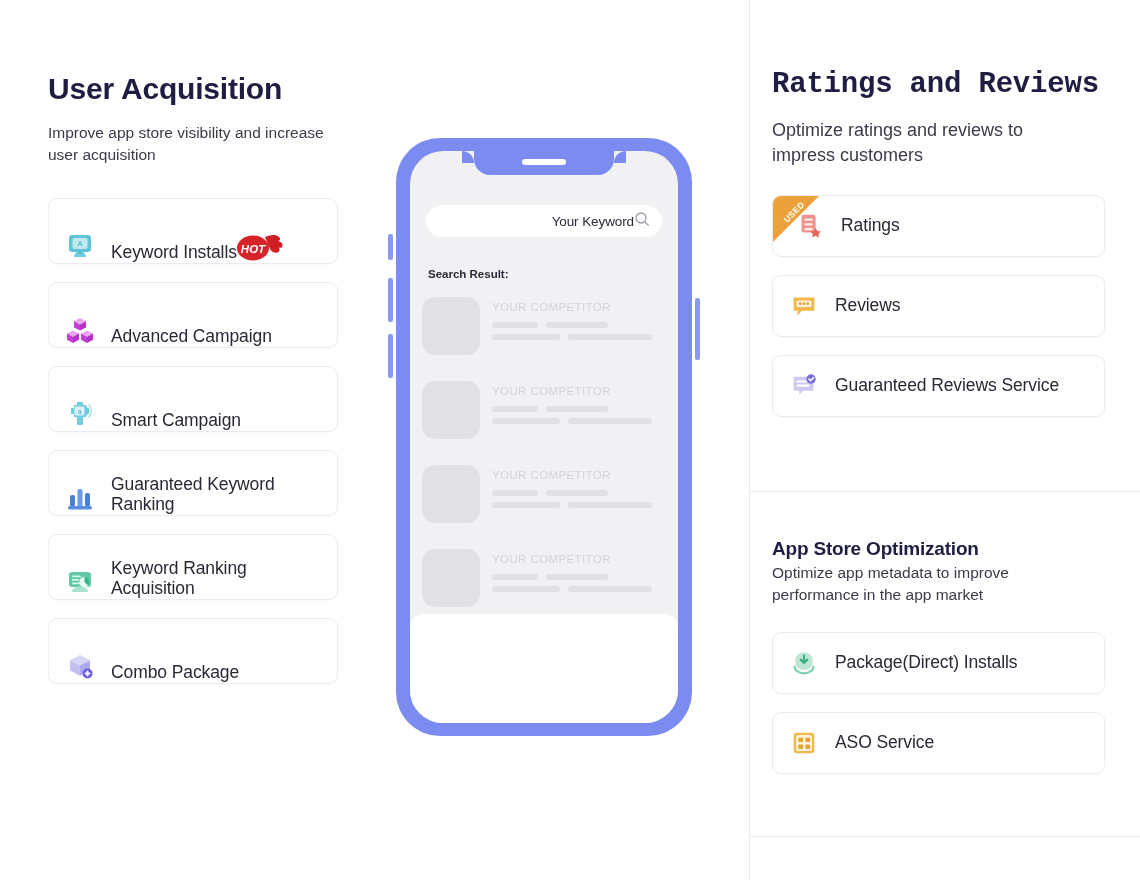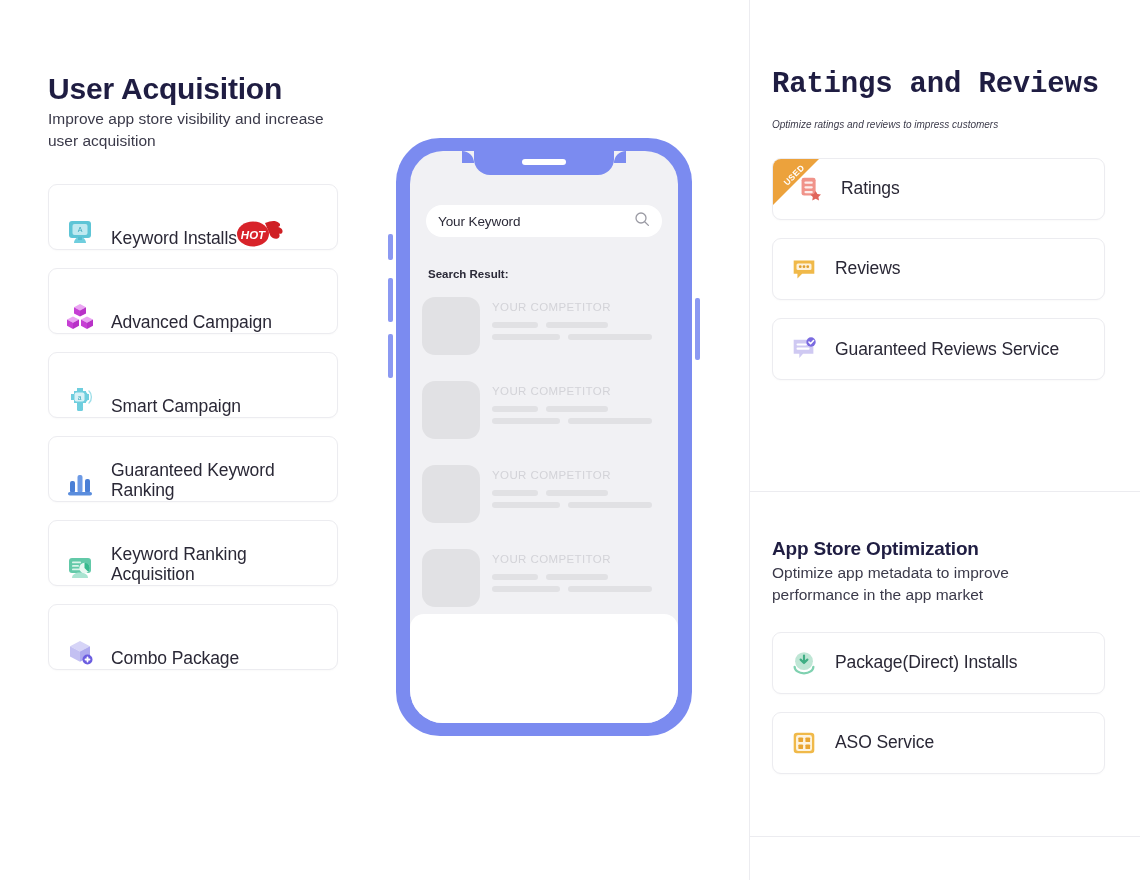--- a/index.html
+++ b/index.html
@@ -55,21 +55,21 @@
   }
 
   
   .col-left {
     position: absolute;
     left: 48px;
     top: 72px;
     width: 300px;
   }
   .col-left .section-title { font-size: 30px; line-height: 1.16; }
-  .col-left .section-sub { font-size: 15.5px; margin-top: 1px; width: 282px;}
+  .col-left .section-sub { font-size: 15.5px; margin-top: 15px; width: 282px;}
 
   .card-list { margin-top: 32px; }
 
   .card {
     position: relative;
     background: #ffffff;
     border: 1px solid #ececf0;
     border-radius: 9px;
     display: flex;
     align-items: center;
@@ -140,21 +140,21 @@
   }
 
   
   .col-right {
     position: absolute;
     left: 772px;
     top: 66px;
     width: 340px;
   }
   .col-right .section-title { font-size: 29px; line-height: 1.3; font-family: Liberation Mono, monospace; }
-  .col-right .section-sub { font-size: 10px; margin-top: 14px; width: 290px; font-style: italic; }
+  .col-right .section-sub { font-size: 18px; margin-top: 14px; width: 290px; }
   .col-right .card { height: 62px; width: 333px; margin-bottom: 18px; }
 
   .col-right-2 {
     position: absolute;
     left: 772px;
     top: 513px;
     width: 340px;
   }
   .col-right-2 .section-title { font-size: 19px; line-height: 1.3; margin-top: 24px; }
   .col-right-2 .section-sub { font-size: 15.5px; width: 310px; }
@@ -234,20 +234,21 @@
     position: absolute;
     left: 16px;
     top: 54px;
     width: 236px;
     height: 32px;
     background: #ffffff;
     border-radius: 16px;
     display: flex;
     align-items: center;
     padding: 0 12px;
+    text-align: right;
   }
   .search-bar .sb-text {
     flex: 1;
     font-size: 13.5px;
     color: #2b2a38;
     letter-spacing: -0.1px;
   }
   .search-result-label {
     position: absolute;
     left: 18px;

